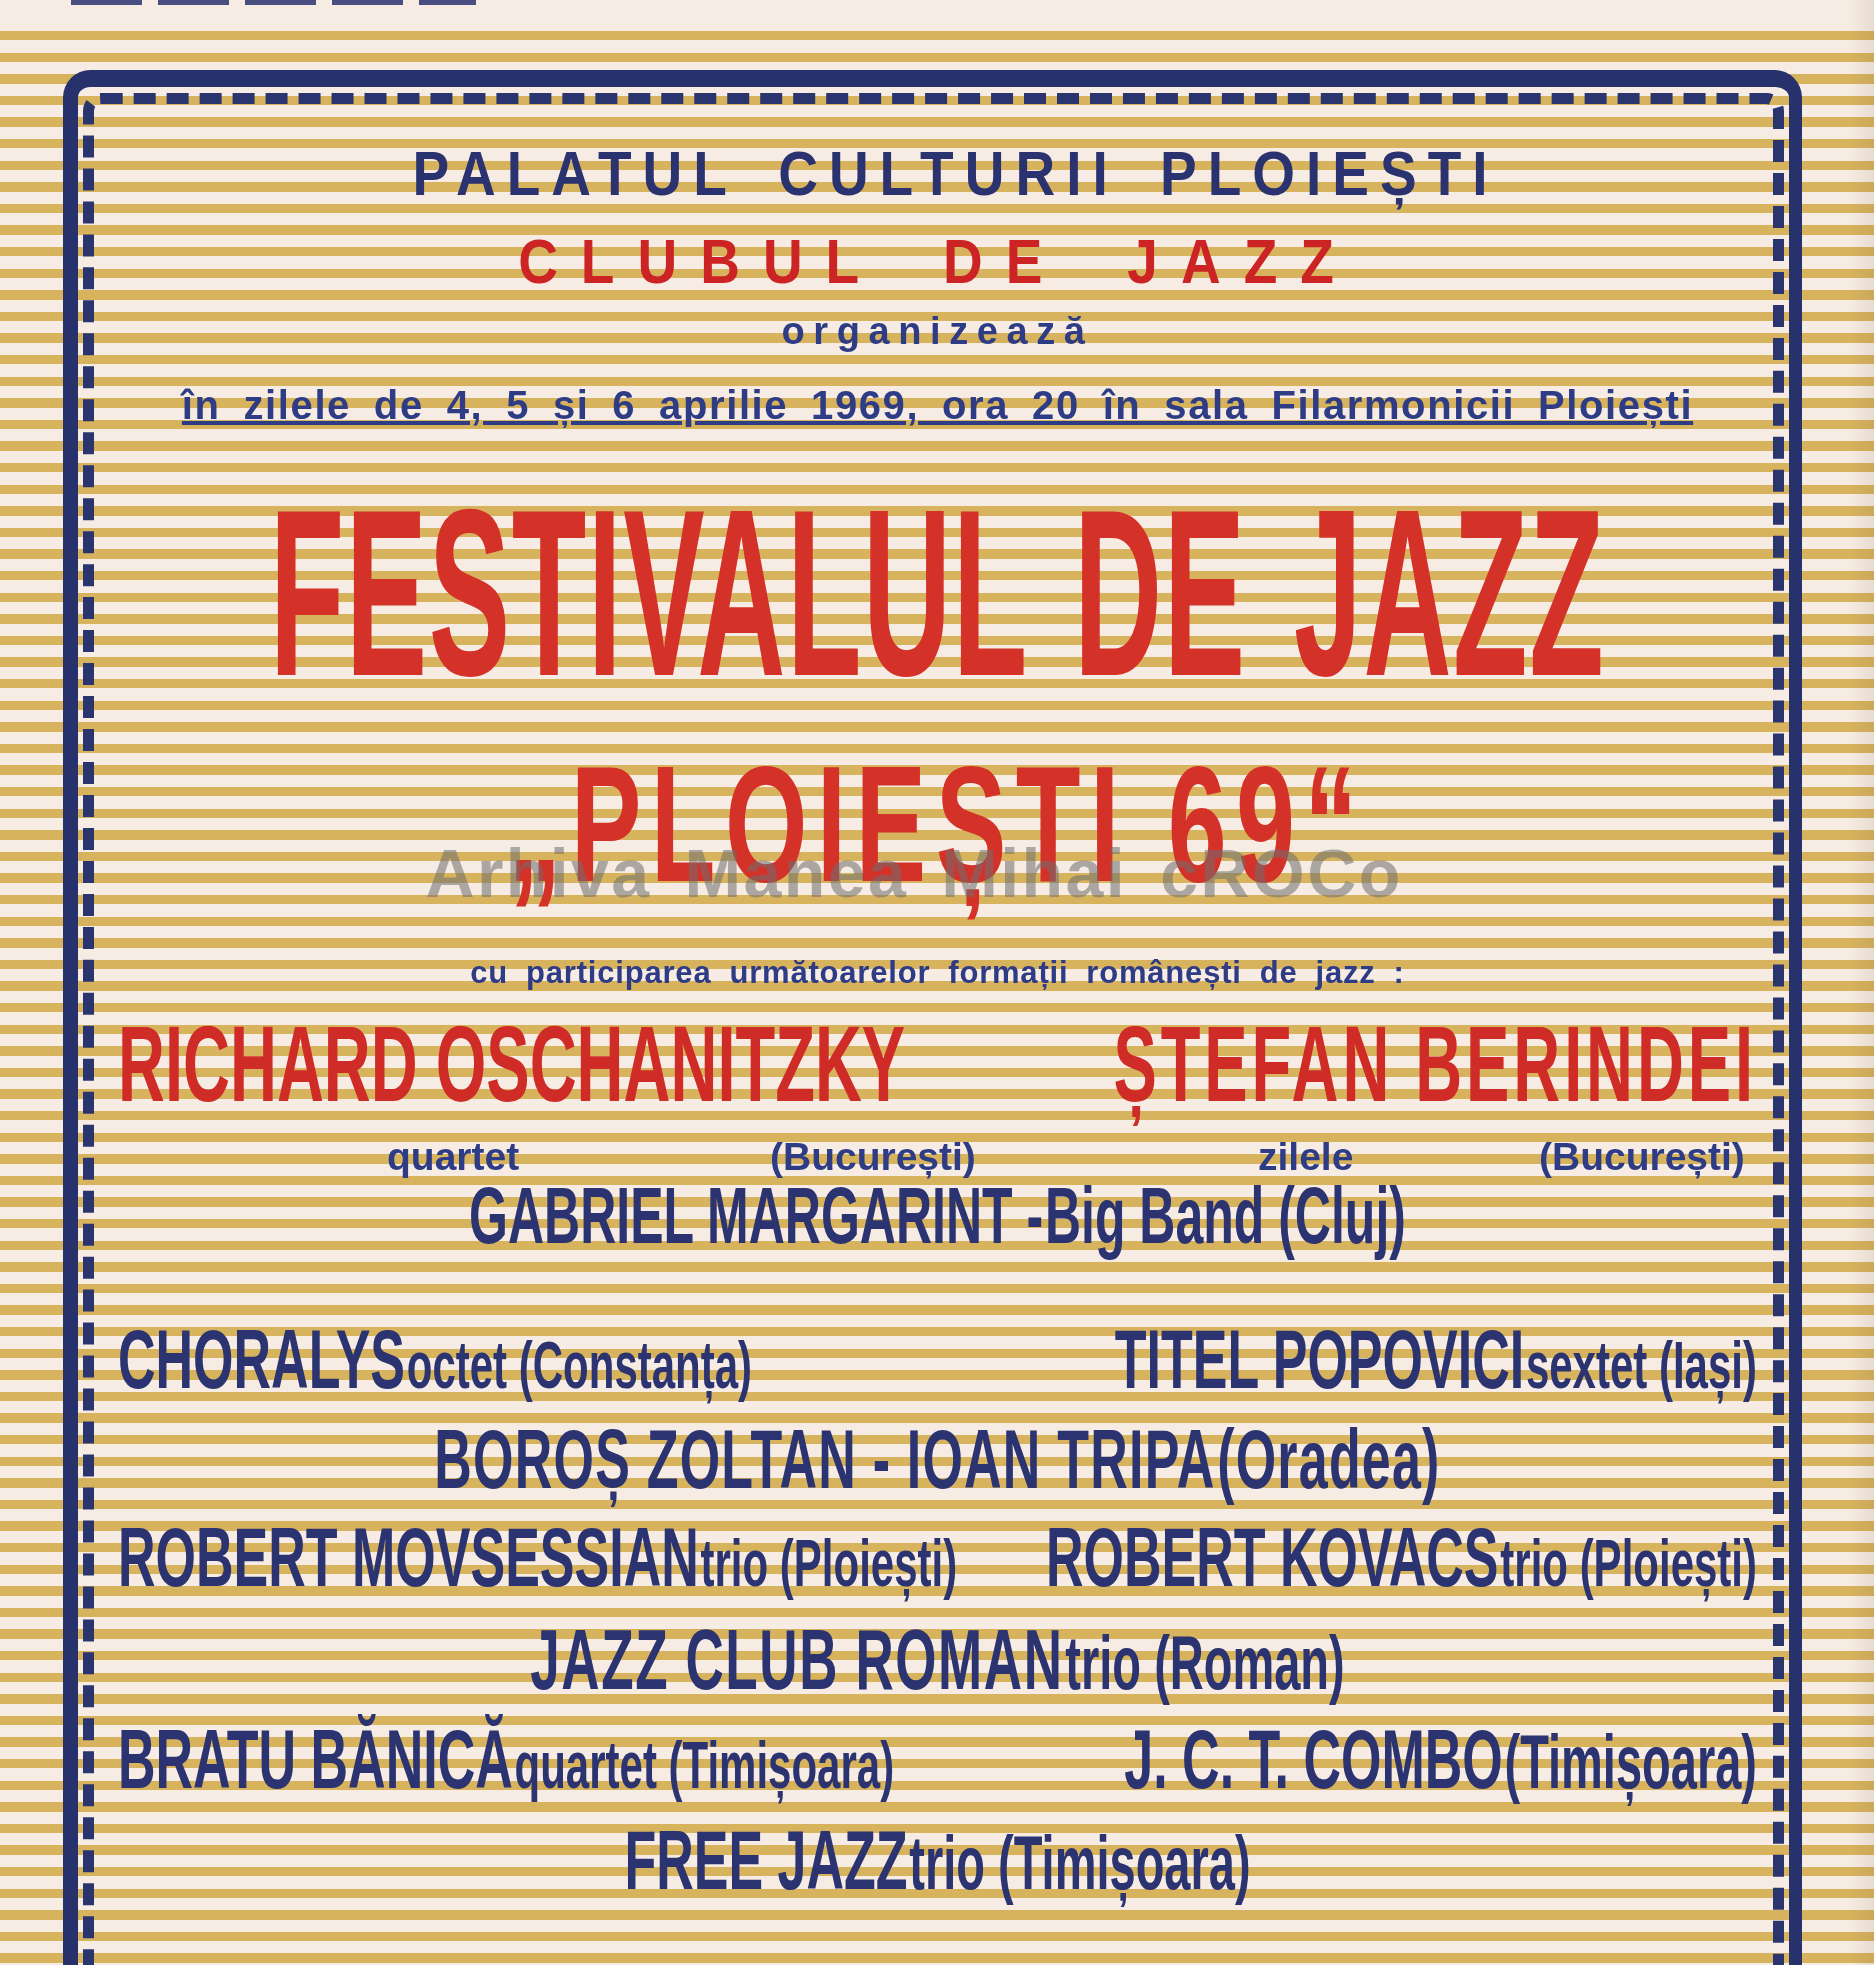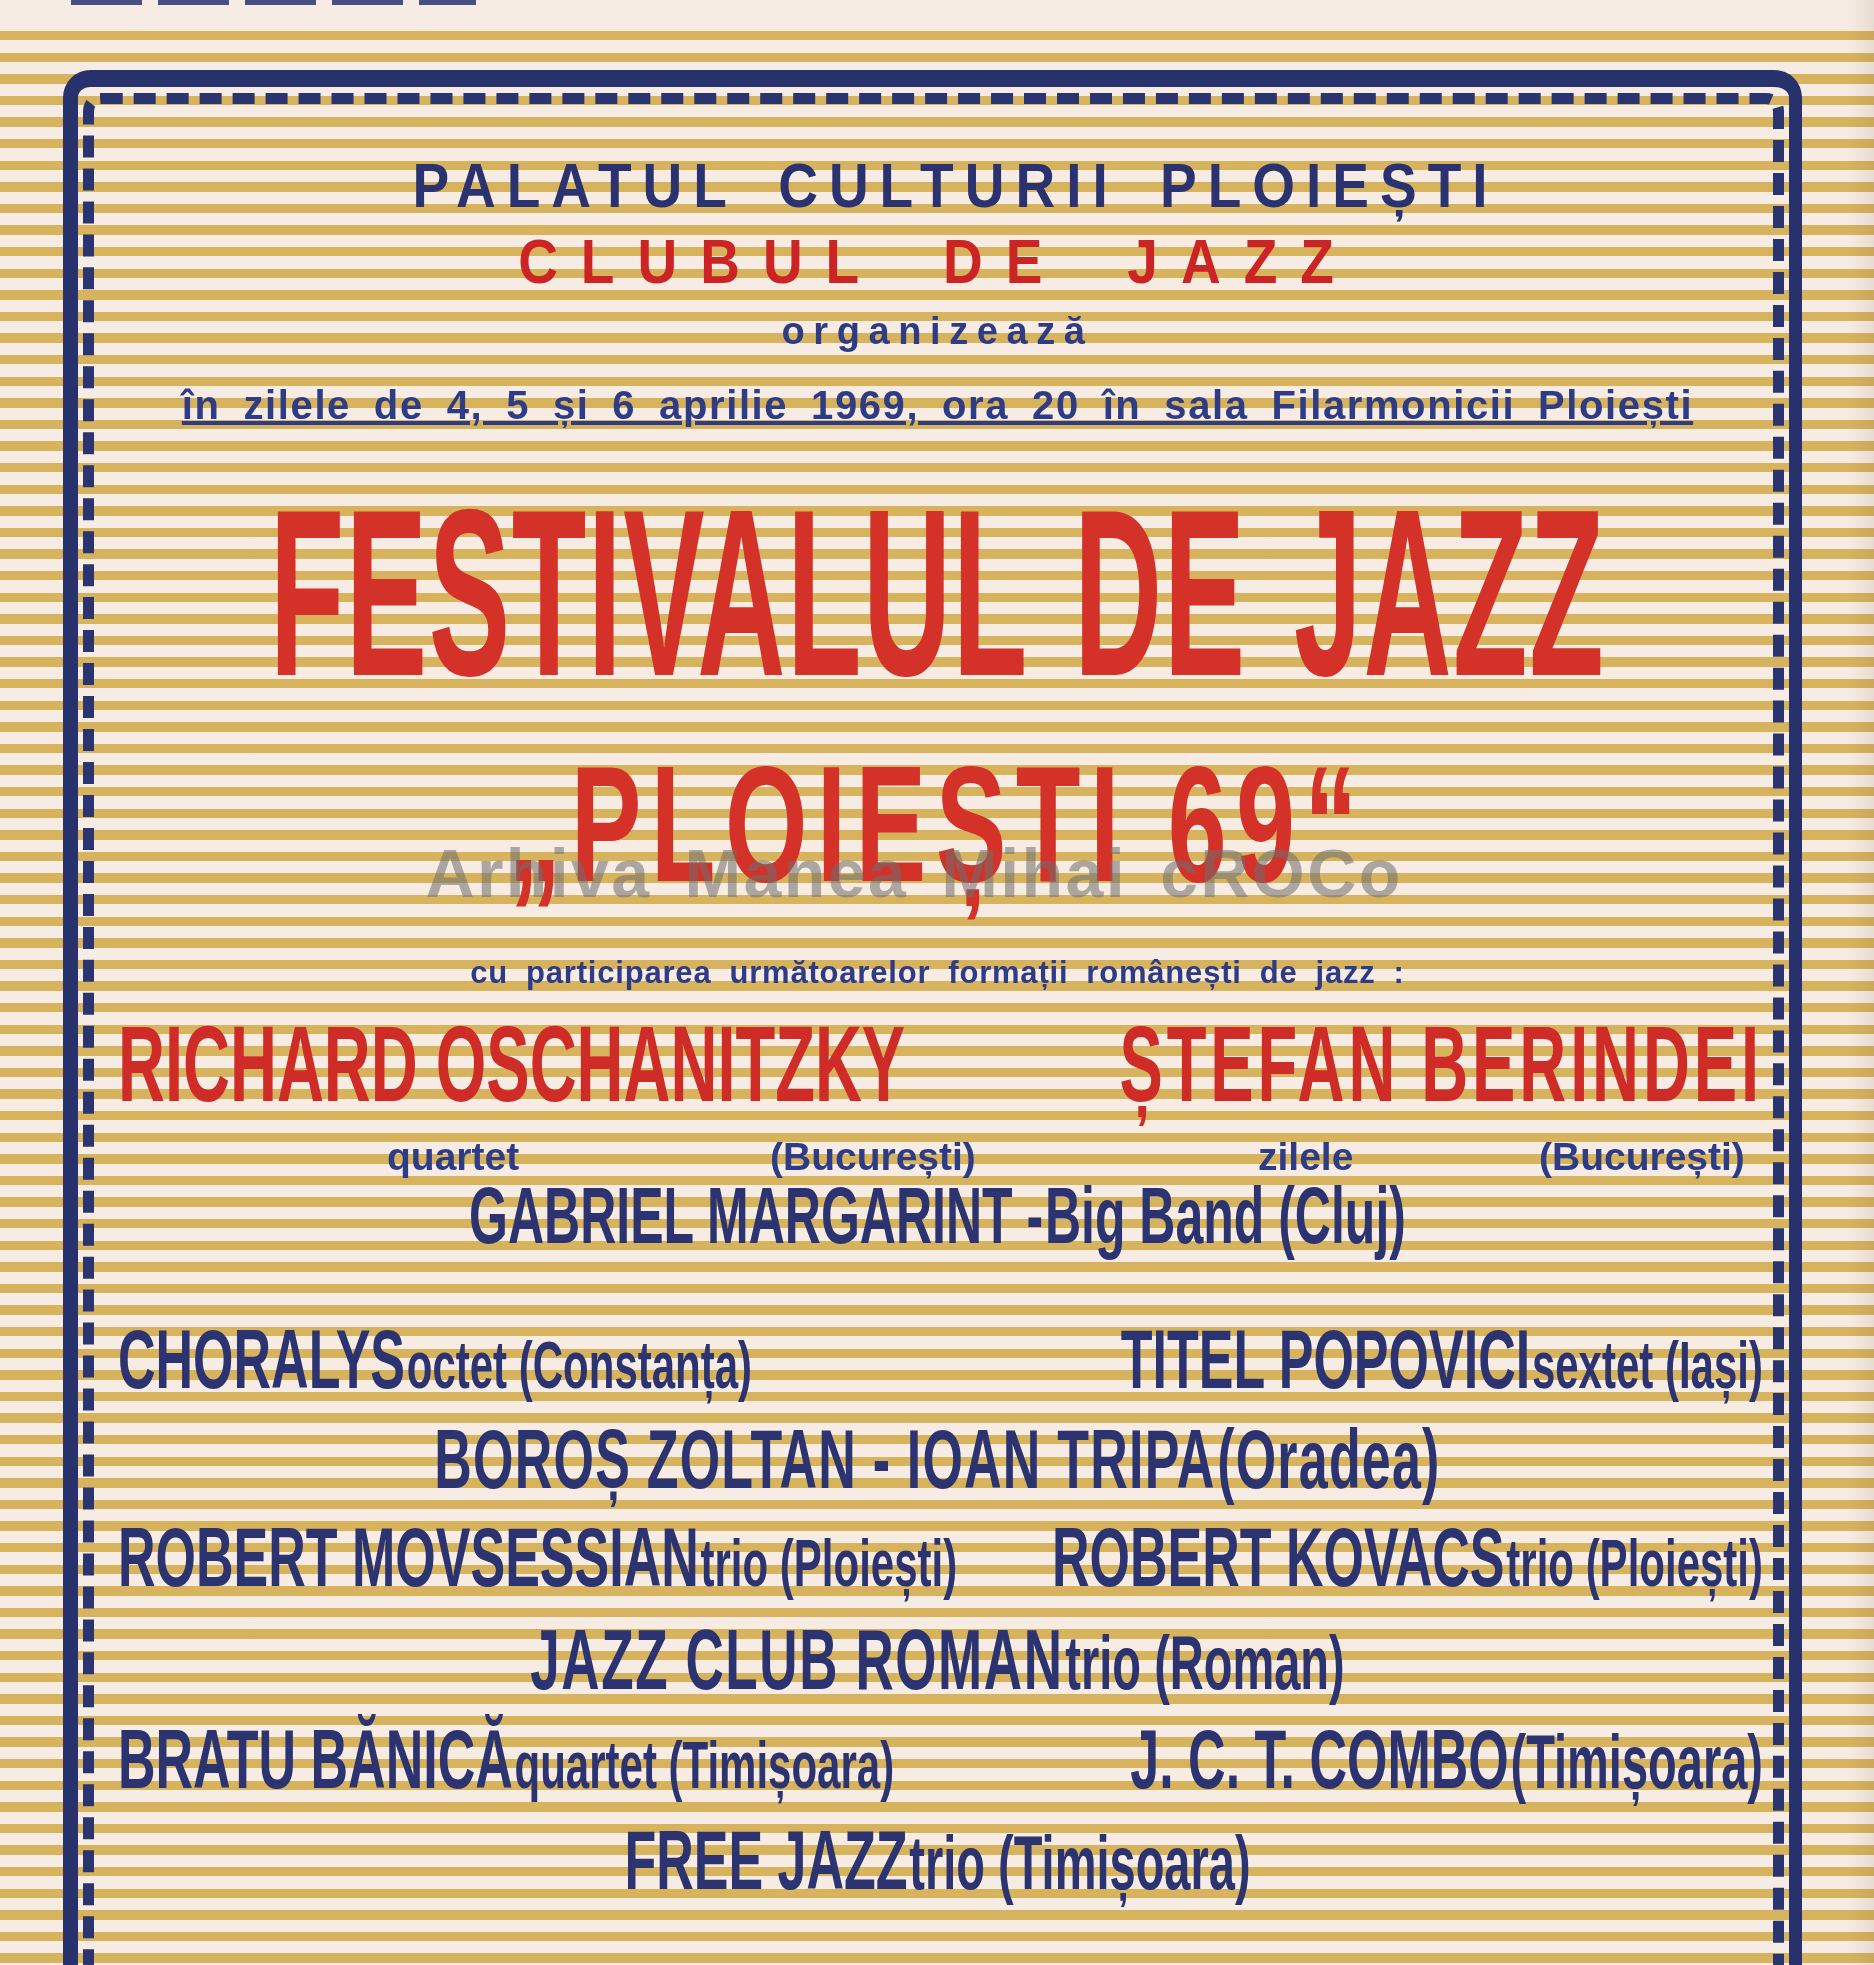--- a/index.html
+++ b/index.html
@@ -36,42 +36,42 @@
   .border-inner{
     position:absolute;left:83px;top:93px;right:91px;bottom:84px;z-index:2;
     border-style:dashed;border-color:#2a346f;
     border-width:11px 11px 15px 11px;border-radius:17.7px;
   }
   
   .block{position:absolute;white-space:nowrap;z-index:3;line-height:1;}
   .center{left:0;right:0;text-align:center;}
   .sy{display:inline-block;transform-origin:50% 0;}
 
-  .venue{top:154px;padding-left:36px;}
+  .venue{top:142px;padding-left:36px;}
   .venue .sy{font-weight:bold;font-size:55px;letter-spacing:11px;word-spacing:15px;color:var(--navy);transform:scaleY(1.15);}
   .club{top:230px;}
   .club .sy{font-weight:bold;font-size:55px;letter-spacing:23px;word-spacing:23.6px;color:#cc2424;transform:scaleY(1.15);}
   .organizes{top:312px;}
   .organizes .sy{font-weight:bold;font-size:38px;letter-spacing:8.6px;color:var(--blue);}
   .dateline{top:385px;}
   .dateline .sy{font-weight:bold;font-size:40px;letter-spacing:1.6px;word-spacing:10.2px;color:var(--blue);text-decoration:underline;}
 
   .title{top:474px;}
   .title .sy{font-weight:bold;font-size:122px;letter-spacing:1.6px;word-spacing:11.8px;color:var(--title-red);transform:scaleY(1.95);}
   .subtitle{top:741px;}
   .subtitle .sy{font-weight:bold;font-size:106px;letter-spacing:9.4px;color:var(--title-red);transform:scaleY(1.55);}
 
   .watermark{z-index:5;pointer-events:none;}
   .wm1{top:839px;left:0;right:47px;text-align:center;}
   .watermark .sy{font-weight:bold;font-size:68px;letter-spacing:2.4px;word-spacing:11.8px;color:var(--wm);}
 
   .participation{top:957px;}
   .participation .sy{font-weight:bold;font-size:31px;letter-spacing:0.8px;word-spacing:8.6px;color:var(--blue);}
 
-  .split{left:118px;right:112px;display:flex;justify-content:space-between;align-items:flex-start;}
+  .split{left:118px;right:118px;display:flex;justify-content:space-between;align-items:flex-start;}
   .featured{top:1010px;}
   .featured .cell{transform:scaleY(1.65);transform-origin:50% 0;font-weight:bold;font-size:65px;color:var(--red);}
   .featured .cell.right{letter-spacing:3.9px;}
 
   .subs{top:1137px;left:0;right:0;height:47px;}
   .subs span{position:absolute;font-weight:bold;font-size:39px;color:var(--blue);}
   .subs .s0{left:387px;}
   .subs .s1{left:770px;}
   .subs .s2{left:1258px;}
   .subs .s3{left:1539px;}

